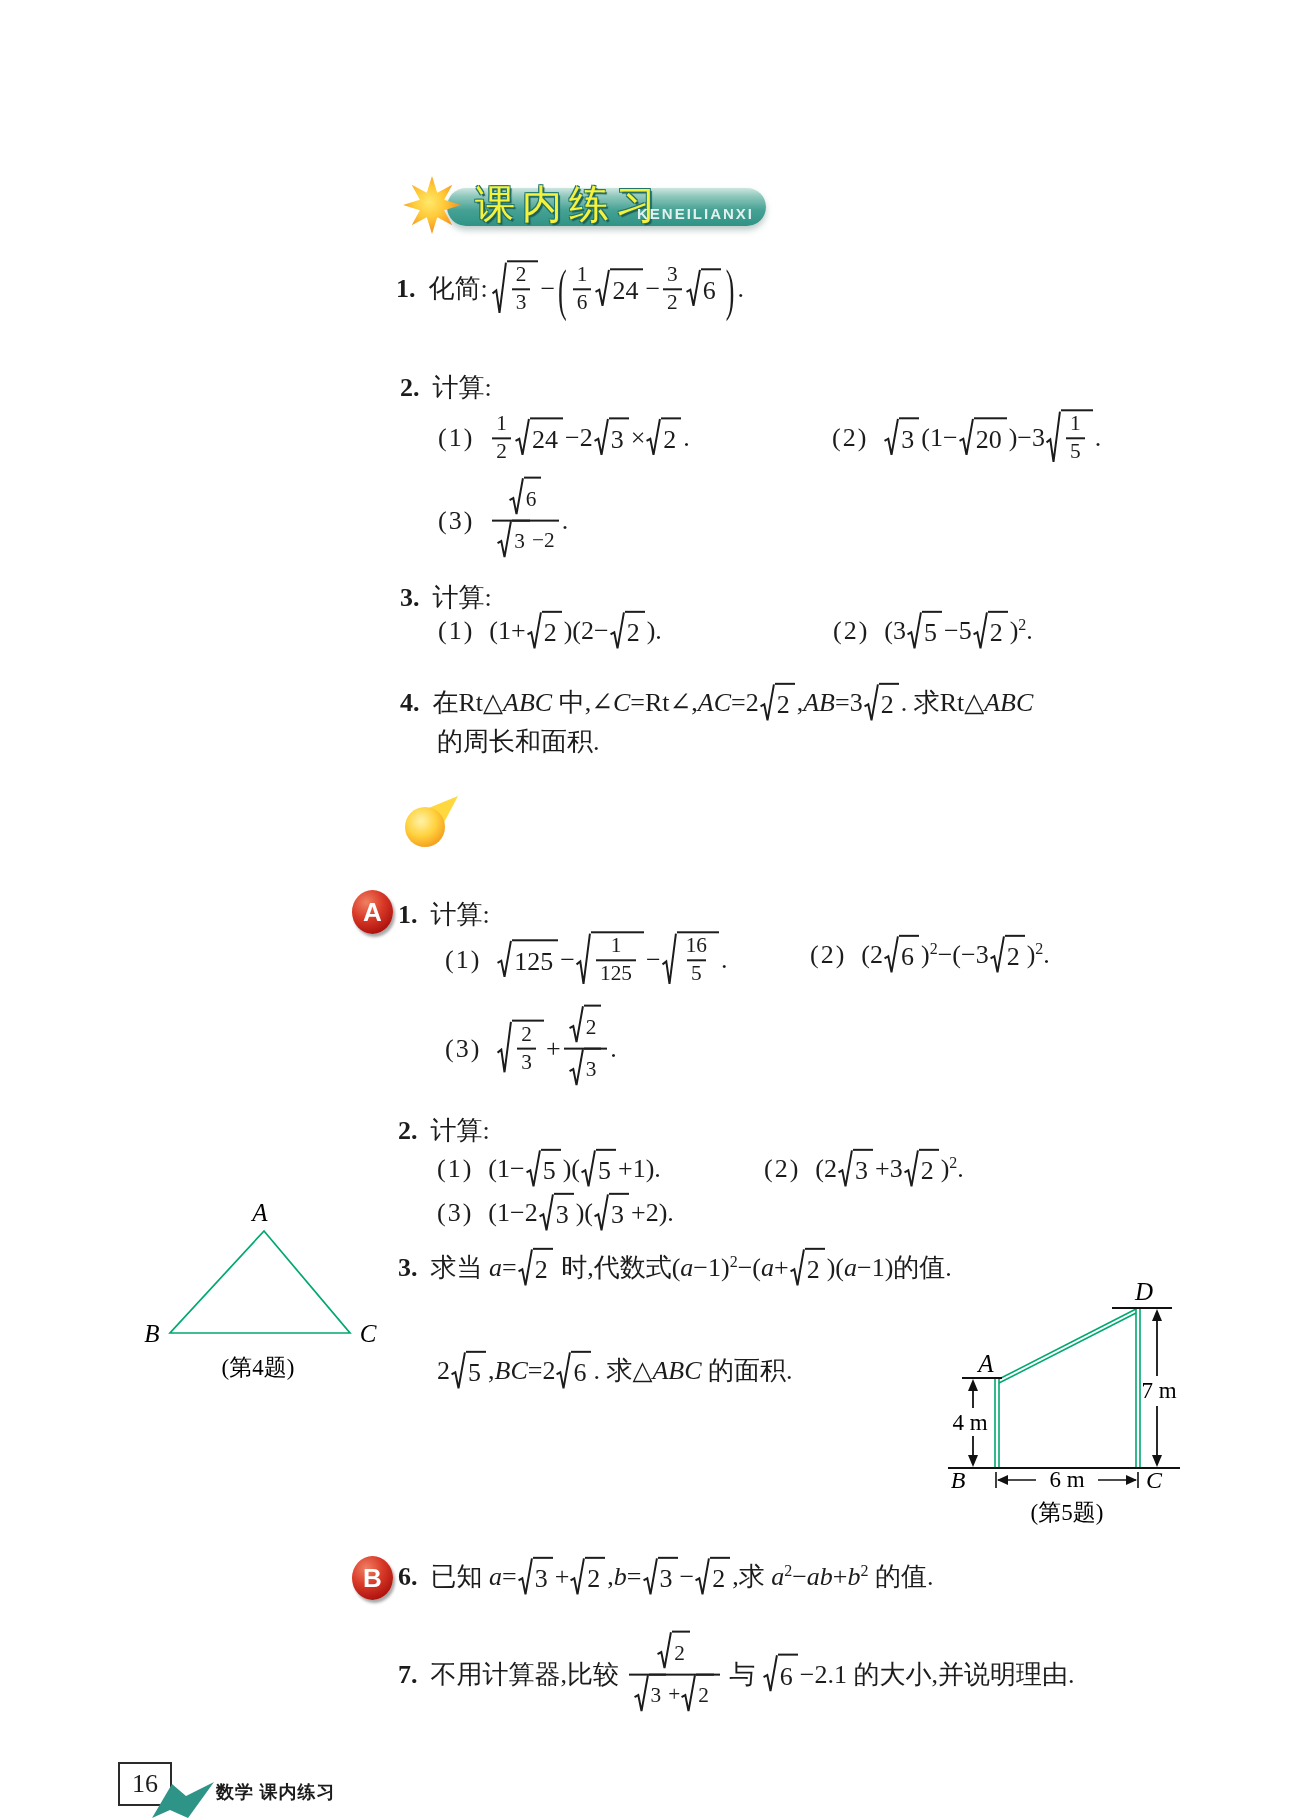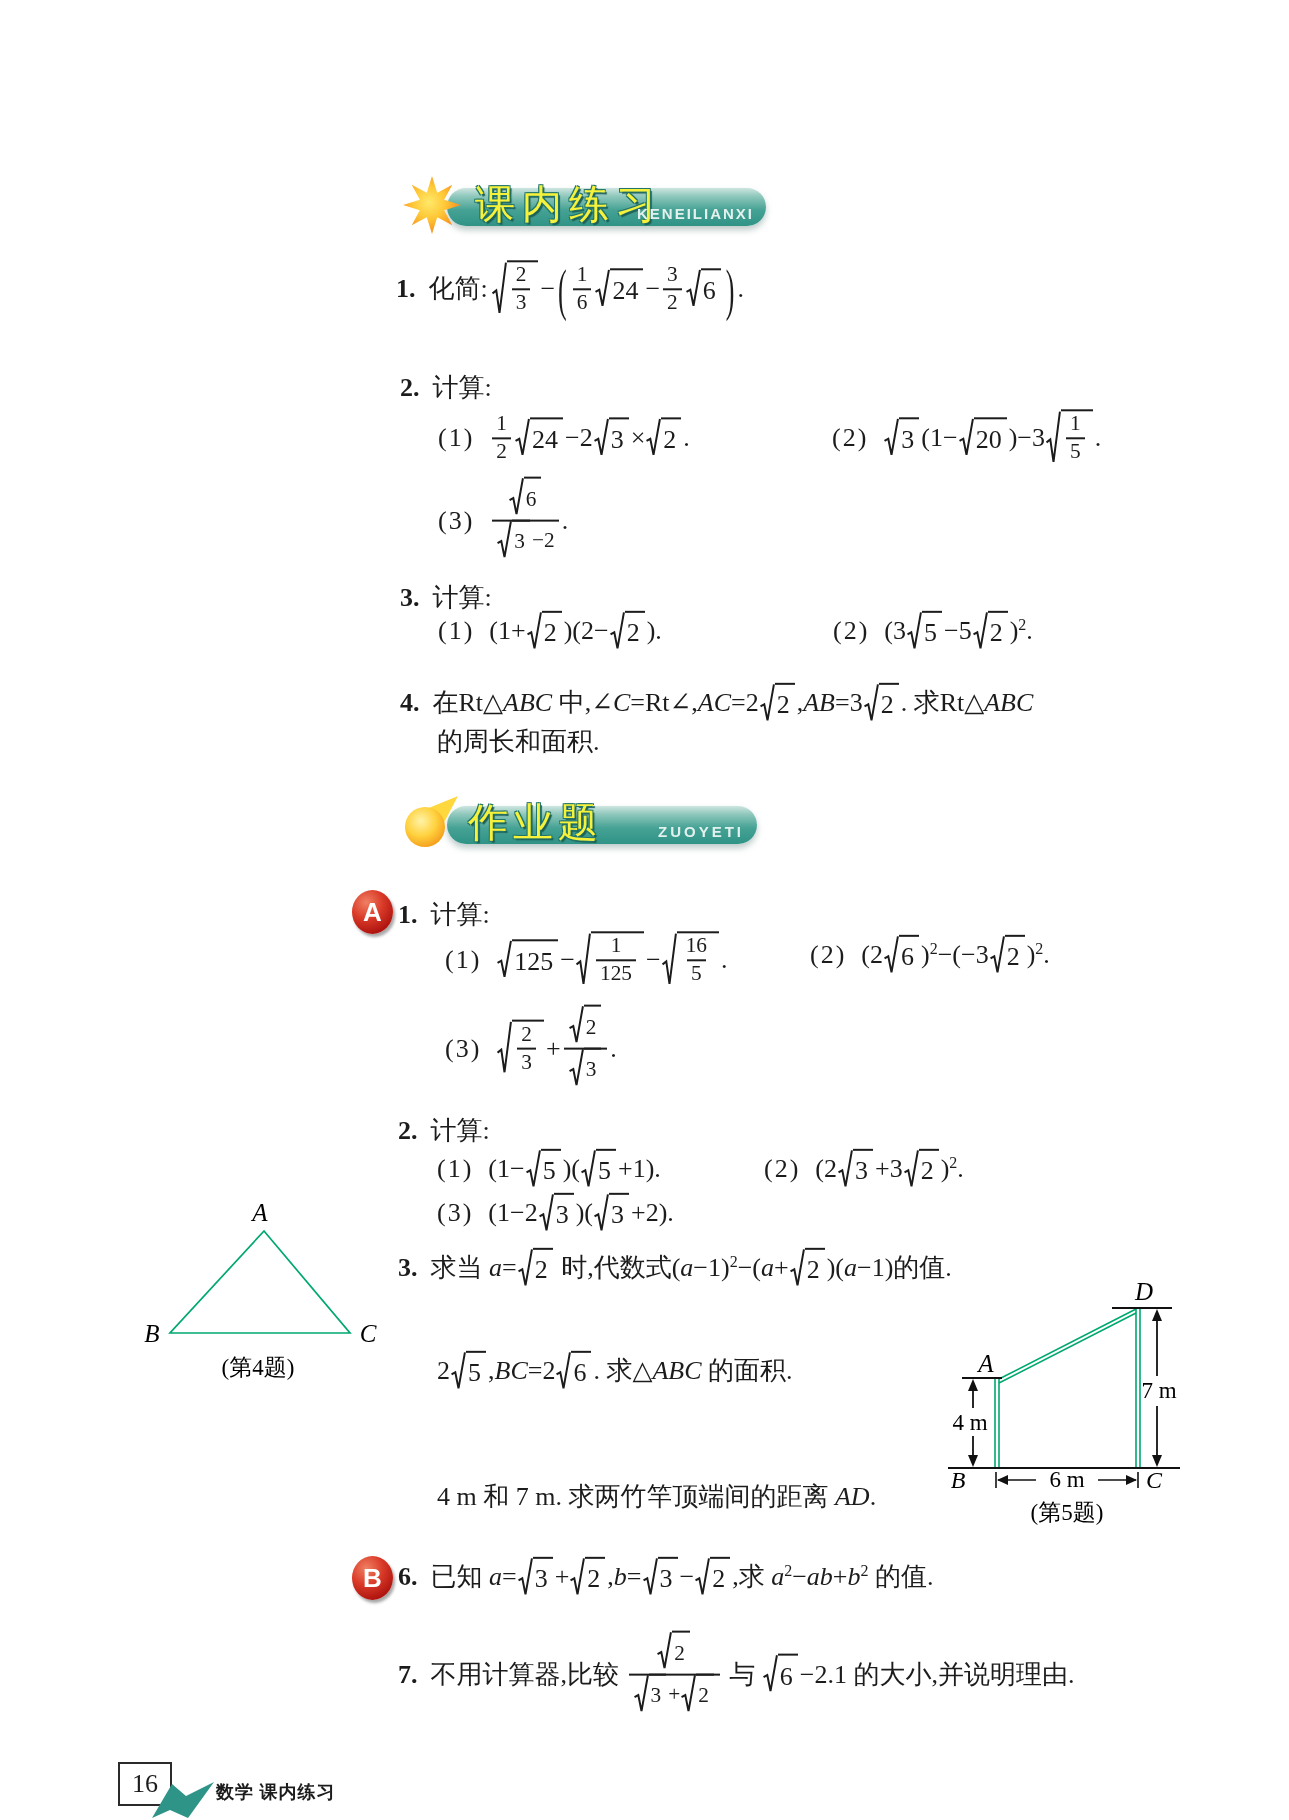--- a/index.html
+++ b/index.html
@@ -197,24 +197,20 @@
           <svg class="sign" viewBox="0 0 28 76" preserveAspectRatio="none" aria-hidden="true">
             <path d="M1 44 L8 40 L14 70 L26 3" fill="none" stroke="currentColor" stroke-width="2" vector-effect="non-scaling-stroke"></path>
           </svg>
           <span class="rad">2</span>
         </span>. 求Rt△<span class="it">ABC</span></span>
   </div>
   <div class="row" style="left:437px;top:742px">
     <span>的周长和面积.</span>
   </div>
 
-  <div class="banner" style="left:447px;top:806px;width:310px">
-    <span class="banner-title" style="left:21px;letter-spacing:5px">作业题</span>
-    <span class="banner-pinyin" style="right:13px;letter-spacing:3px">ZUOYETI</span>
-  </div>
   <svg class="comet" style="left:402px;top:794px" width="58" height="58" viewBox="0 0 58 58">
     <defs>
       <radialGradient id="gball" cx="40%" cy="35%" r="75%">
         <stop offset="0" stop-color="#fff3a8"></stop>
           <stop offset="0.5" stop-color="#ffd23f"></stop>
           <stop offset="1" stop-color="#f29214"></stop>
       </radialGradient>
     </defs>
     <polygon points="12,20 56,2 38,36" fill="#ffd83e"></polygon>
     <circle cx="23" cy="33" r="20" fill="url(#gball)"></circle>
@@ -356,23 +352,20 @@
           </svg>
           <span class="rad">5</span>
         </span>,<span class="it">BC</span>=2<span class="sqrt">
           <svg class="sign" viewBox="0 0 28 76" preserveAspectRatio="none" aria-hidden="true">
             <path d="M1 44 L8 40 L14 70 L26 3" fill="none" stroke="currentColor" stroke-width="2" vector-effect="non-scaling-stroke"></path>
           </svg>
           <span class="rad">6</span>
         </span>. 求△<span class="it">ABC</span> 的面积.</span>
   </div>
 
-  <div class="row" style="left:437px;top:1497px">
-    <span>4 m 和 7 m. 求两竹竿顶端间的距离 <span class="it">AD</span>.</span>
-  </div>
 
   <div class="badge" style="left:352px;top:1556px">B</div>
   <div class="row" style="left:398px;top:1580px">
     <span class="pno">6.</span><span>已知 <span class="it">a</span>=<span class="sqrt">
           <svg class="sign" viewBox="0 0 28 76" preserveAspectRatio="none" aria-hidden="true">
             <path d="M1 44 L8 40 L14 70 L26 3" fill="none" stroke="currentColor" stroke-width="2" vector-effect="non-scaling-stroke"></path>
           </svg>
           <span class="rad">3</span>
         </span>+<span class="sqrt">
           <svg class="sign" viewBox="0 0 28 76" preserveAspectRatio="none" aria-hidden="true">

